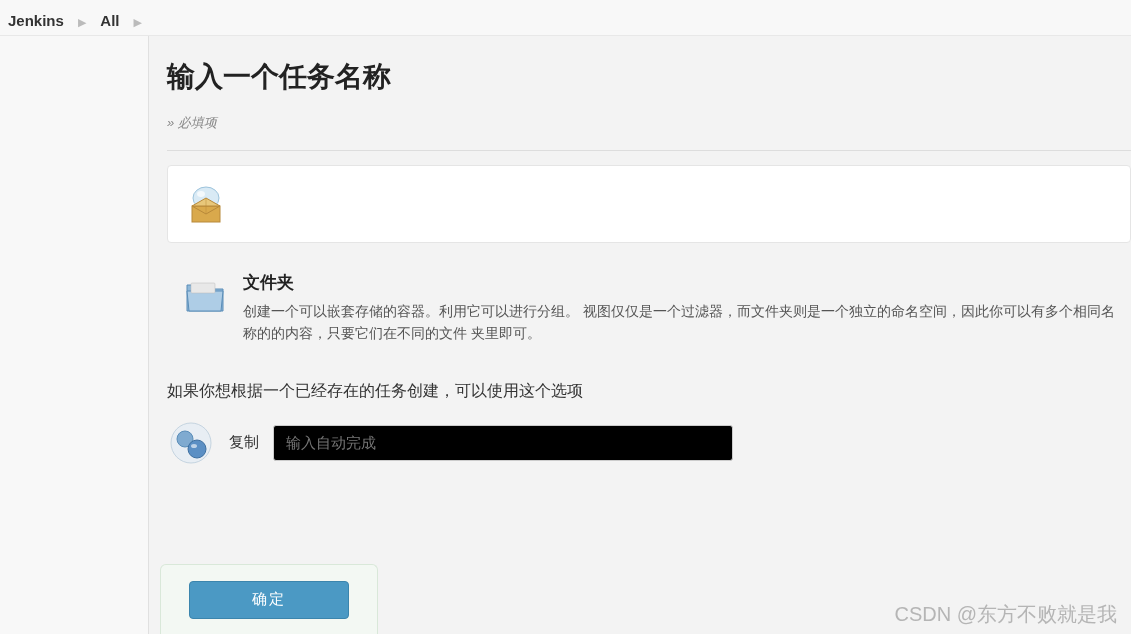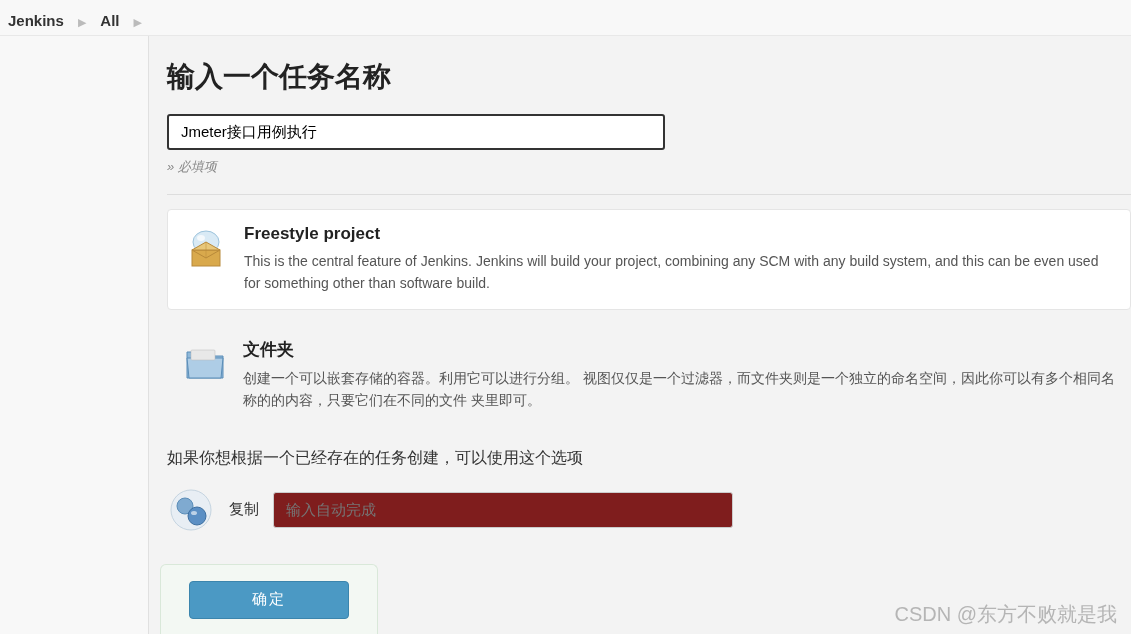--- a/index.html
+++ b/index.html
@@ -125,21 +125,21 @@
       margin-right: 14px;
     }
     .copy-input {
       width: 460px;
       height: 36px;
       border: 1px solid #ccc;
       border-radius: 3px;
       padding: 0 12px;
       font-size: 15px;
       color: #999;
-      background: #7f1d1d;
+      background: #000000;
     }
     .footer-panel {
       position: absolute;
       bottom: 0;
       left: 160px;
       width: 218px;
       height: 70px;
       border: 1px solid #d9e8d9;
       border-bottom: none;
       border-radius: 6px 6px 0 0;
@@ -175,40 +175,35 @@
 <div class="breadcrumb">
   <a href="#">Jenkins</a>
   <span class="sep">▶</span>
   <a href="#">All</a>
   <span class="sep">▶</span>
 </div>
 
 <div class="main">
   <h1 class="page-title">输入一个任务名称</h1>
 
-  <input class="name-input" type="text" value="Jmeter接口用例执行" style="">
 
   <div class="required-note">» 必填项</div>
 
   <hr class="divider">
 
   <div class="item-card">
     <div class="item-icon">
       <svg viewBox="0 0 48 48">
         <ellipse cx="24" cy="18" rx="13" ry="11" fill="#d9eaf5" stroke="#9cc3dc" stroke-width="1"></ellipse>
         <ellipse cx="19" cy="14" rx="4" ry="3" fill="#fff" opacity="0.7"></ellipse>
         <rect x="10" y="26" width="28" height="16" fill="#d9a94c" stroke="#b8893a"></rect>
         <path d="M10 26 L24 18 L38 26 Z" fill="#e8c77a" stroke="#b8893a"></path>
         <path d="M24 18 L24 34" stroke="#b8893a" stroke-width="0.5"></path>
         <path d="M10 26 L24 34 L38 26" fill="none" stroke="#b8893a"></path>
       </svg>
-    </div>
-    <div class="item-content">
-      <div class="item-title">Freestyle project</div>
-      <div class="item-desc">This is the central feature of Jenkins. Jenkins will build your project, combining any SCM with any build system, and this can be even used for something other than software build.</div>
     </div>
   </div>
 
   <div class="item-card no-border">
     <div class="item-icon">
       <svg viewBox="0 0 48 48">
         <path d="M6 14 L6 40 L42 40 L42 18 L22 18 L18 14 Z" fill="#8fb8d9" stroke="#5a8db8" stroke-width="1"></path>
         <path d="M6 20 L42 20 L40 40 L8 40 Z" fill="#aecde6" stroke="#5a8db8" stroke-width="1"></path>
         <rect x="10" y="12" width="24" height="10" rx="1" fill="#e8e8e8" stroke="#bbb" stroke-width="0.5"></rect>
       </svg>

